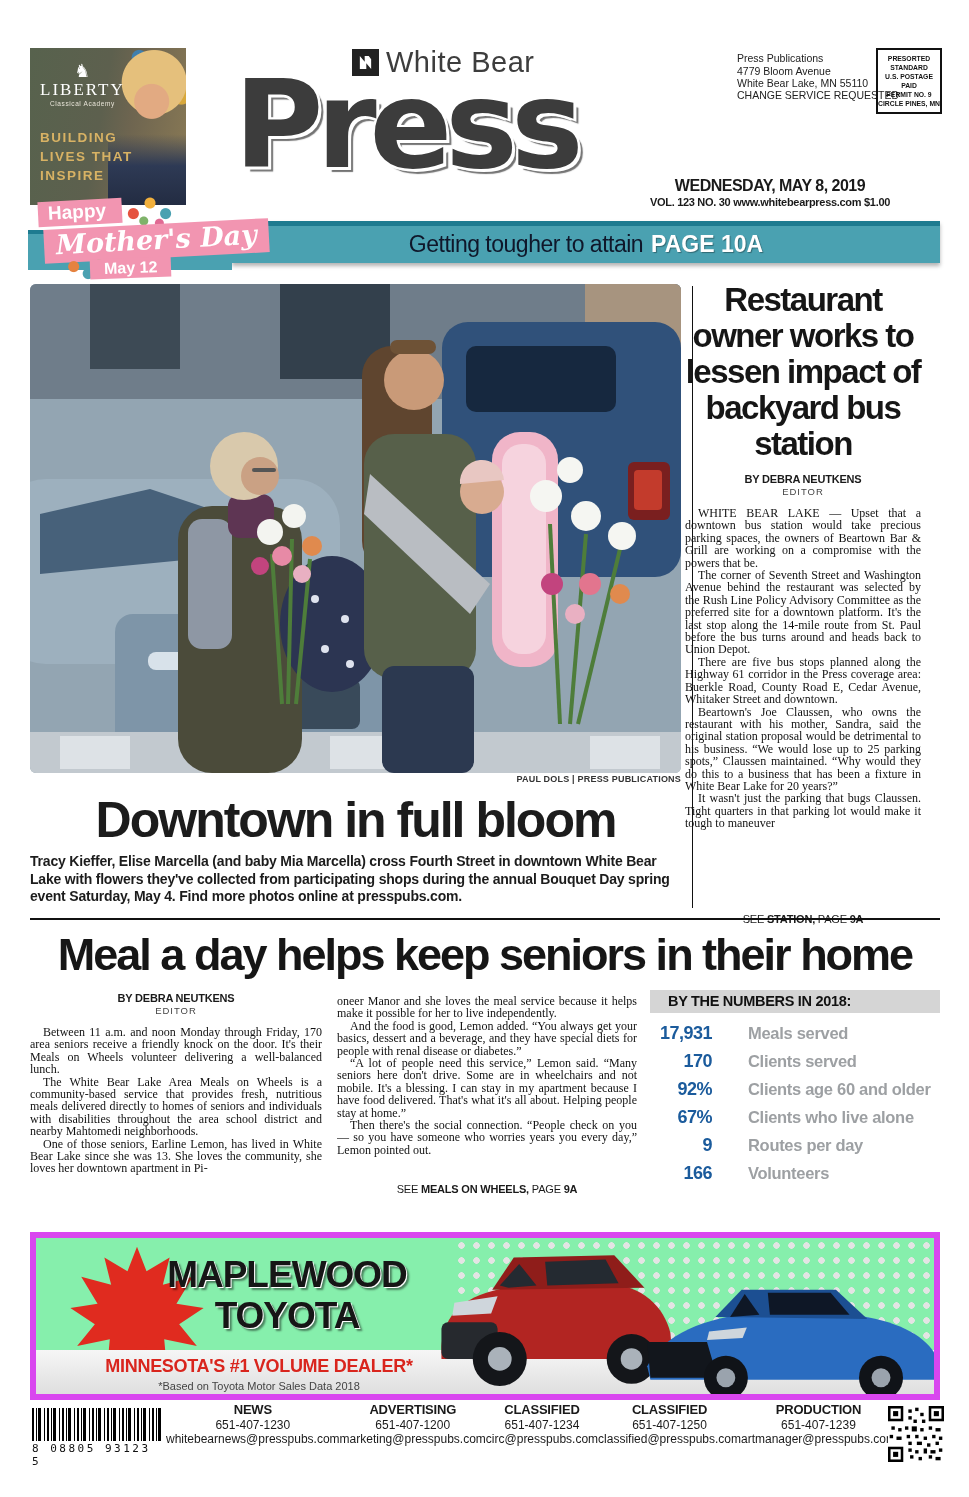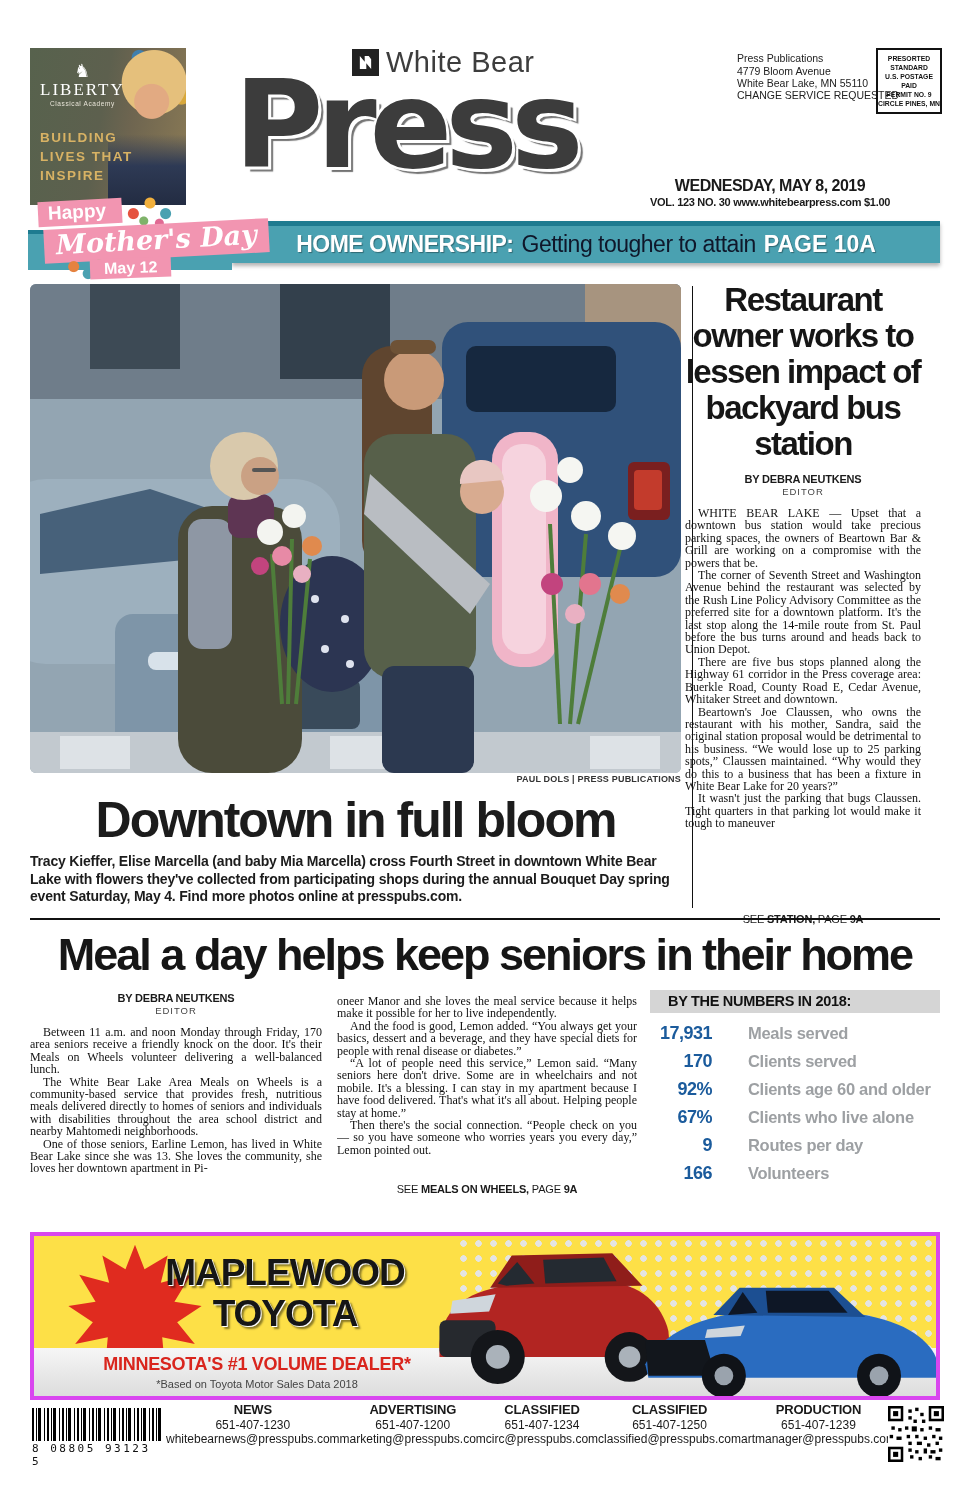--- a/index.html
+++ b/index.html
@@ -100,22 +100,22 @@
   .col3 { position:absolute; left:650px; top:990px; width:290px; }
   .col1 .serif-body { height:182px; }
   .col2 .serif-body { margin-top:7px; height:178px; }
   .nb-title { background:#d5d5d5; font-weight:900; font-size:14.5px; padding:3px 18px 4px; letter-spacing:-.3px; color:#111; }
   .nb-rows { margin-top:10px; }
   .nb-row { display:flex; align-items:baseline; margin-bottom:7px; }
   .nb-val { width:62px; text-align:right; color:#1b5b9c; font-weight:900; font-size:18px; letter-spacing:-.5px; }
   .nb-label { margin-left:36px; color:#9da0a3; font-weight:900; font-size:16.5px; letter-spacing:-.3px; }
 
   
-  .toyota-ad { position:absolute; left:30px; top:1232px; width:910px; height:168px; border:4px solid #d946ef;
-               background:#fde047; overflow:hidden; }
+  .toyota-ad { position:absolute; left:30px; top:1232px; width:910px; height:168px; border:6px solid #d946ef;
+               background:#86efac; overflow:hidden; }
   .dots { position:absolute; right:0; top:0; width:480px; height:168px;
           background-image:radial-gradient(#e4e4e4 3px, transparent 3.5px); background-size:15px 15px; }
   .leaf { position:absolute; left:26px; top:6px; width:150px; height:136px; }
   .mt-name { position:absolute; left:66px; top:16px; width:370px; text-align:center; font-size:37px; font-weight:900;
              letter-spacing:-1px; line-height:41px; color:#161616;
              text-shadow:1px 1px 0 #fff, 3px 3px 2px rgba(0,0,0,.45); }
   .mt-band { position:absolute; left:0; top:112px; width:910px; height:56px;
              background:linear-gradient(#f6f6f6,#d8d8d8); }
   .mt-tag  { position:absolute; left:28px; top:118px; width:390px; text-align:center; color:#d9251d; font-weight:900;
              font-size:18px; letter-spacing:-.3px; }
@@ -181,21 +181,20 @@
     <div>PERMIT NO. 9</div>
     <div>CIRCLE PINES, MN</div>
   </div>
 
   <div class="dateline">
     <div class="date-main">WEDNESDAY, MAY 8, 2019</div>
     <div class="date-vol">VOL. 123   NO. 30   www.whitebearpress.com    $1.00</div>
   </div>
 
   <div class="home-banner">
-    <span class="hb-label">HOME OWNERSHIP:</span>
     <span class="hb-text">Getting tougher to attain</span>
     <span class="hb-page">PAGE 10A</span>
   </div>
 
   <div class="mothers">
     <div class="m-teal"></div>
     <div class="m-flowers1"></div>
     <div class="m-happy">Happy</div>
     <div class="m-script">Mother's Day</div>
     <div class="m-flowers2"></div>

